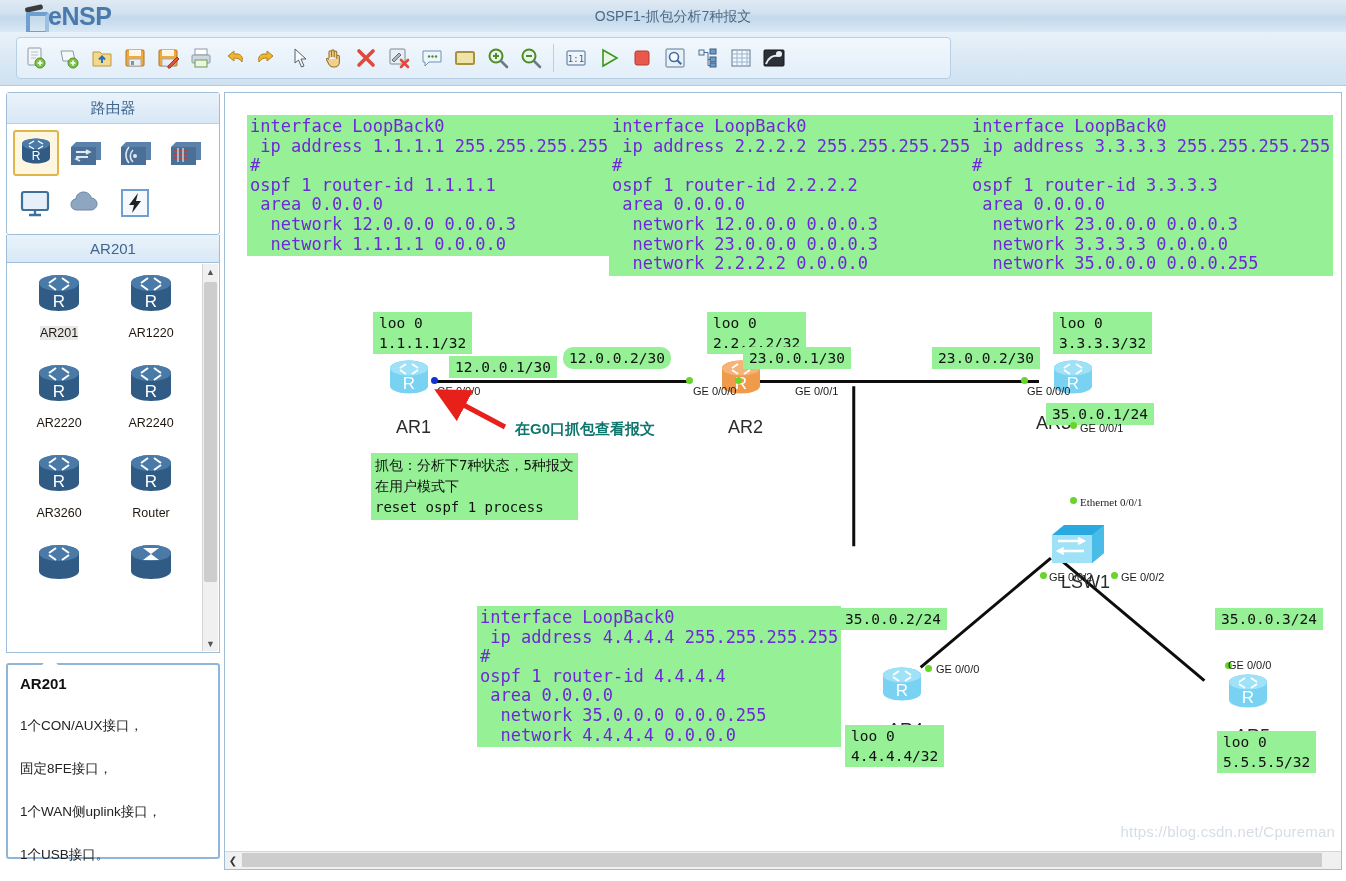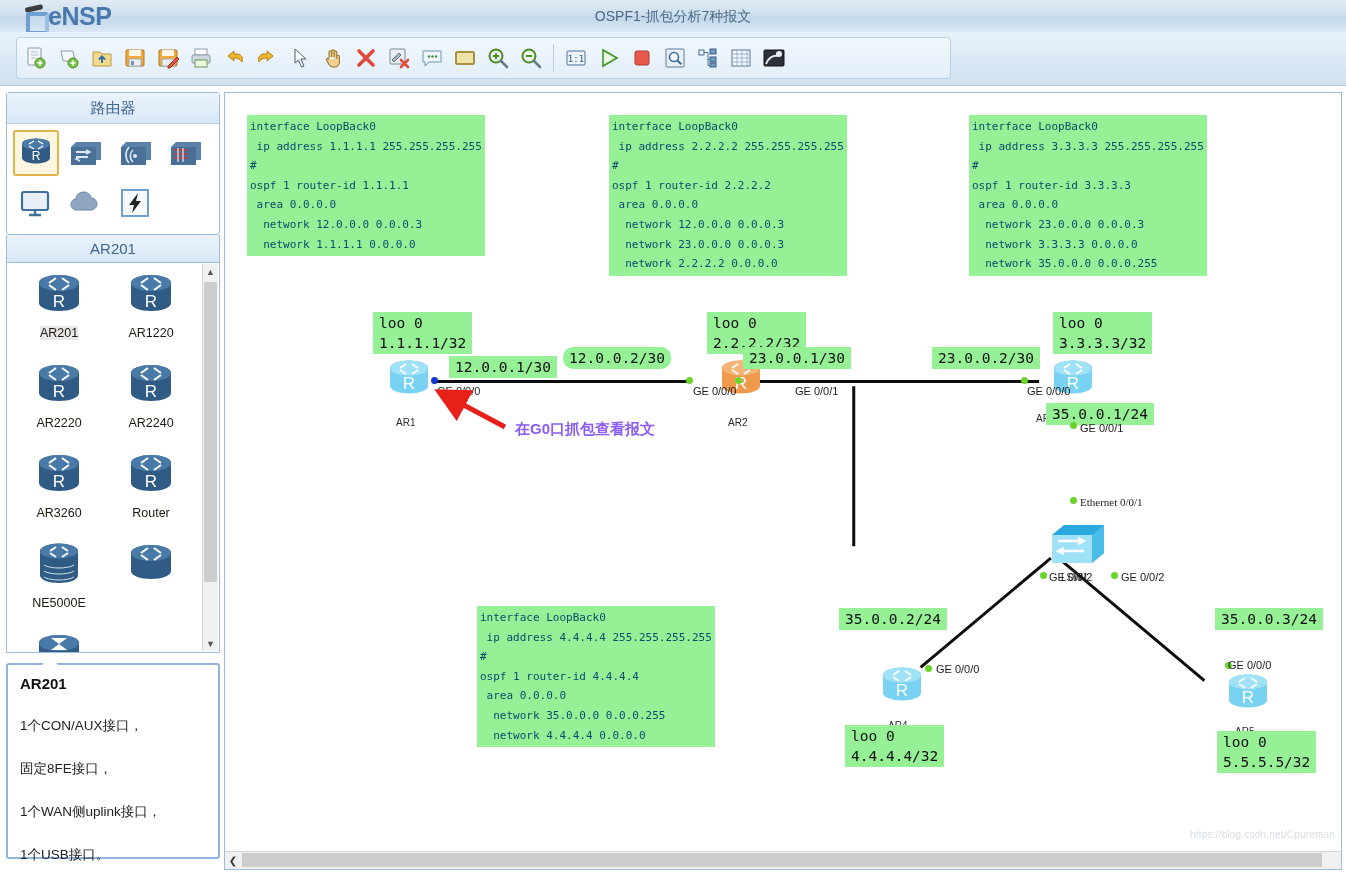--- a/index.html
+++ b/index.html
@@ -124,52 +124,52 @@
     border-top:1px solid #d5d5d5;
   }
   .hscroll .larrow{
     position:absolute;left:0;top:0;width:16px;height:16px;
     display:flex;align-items:center;justify-content:center;font-size:10px;color:#333;
   }
   .hscroll .hthumb{position:absolute;left:17px;top:1px;height:14px;width:1080px;background:#cdcdcd;}
 
   
   .cfg{
-    position:absolute;background:#96f096;color:#0c4a6e;
+    position:absolute;background:#96f096;color:#6d28d9;
     font-family:"DejaVu Sans Mono","Liberation Mono",monospace;
-    font-size:11px;line-height:19.6px;white-space:pre;padding:2px 3px;
+    font-size:17px;line-height:19.6px;white-space:pre;padding:2px 3px;
   }
   .glabel{
     position:absolute;background:#96f096;color:#101010;
     font-family:"DejaVu Sans Mono","Liberation Mono",monospace;
     font-size:14.5px;line-height:20px;white-space:pre;padding:1px 6px;
   }
   .ifl{
     position:absolute;font-size:11px;color:#1b1b1b;white-space:nowrap;
     font-family:"Liberation Sans",sans-serif;
   }
   .devname{
-    position:absolute;font-size:10px;color:#2b2b2b;white-space:nowrap;
+    position:absolute;font-size:18px;color:#2b2b2b;white-space:nowrap;
   }
   .redtext{
-    position:absolute;font-size:15px;font-weight:bold;color:#8b5cf6;white-space:nowrap;
+    position:absolute;font-size:15px;font-weight:bold;color:#0f766e;white-space:nowrap;
   }
   .cfgnote{
     position:absolute;background:#96f096;color:#101010;
     font-family:"DejaVu Sans Mono","Liberation Mono",monospace;
     font-size:14px;line-height:21px;white-space:pre;padding:2px 4px;
   }
   .link{position:absolute;background:#0d0d0d;transform-origin:0 50%;height:2.5px;}
   .dot{position:absolute;width:7px;height:7px;border-radius:50%;}
   .dot.green{background:#69d42b;}
   .dot.blue{background:#1133cc;}
   .router{position:absolute;width:56px;height:46px;}
   .switch{position:absolute;width:56px;height:44px;}
   .watermark{
-    position:absolute;right:6px;bottom:12px;font-size:10px;color:#d5dde5;
+    position:absolute;right:6px;bottom:12px;font-size:15px;color:#d5dde5;
     white-space:nowrap;letter-spacing:.2px;
   }
 </style>
 </head>
 <body>
 
 <div id="app">
 
   <div class="titlebar">
     <div class="logo">
@@ -447,30 +447,20 @@
         </div>
         <div class="modelcell">
           <svg width="58" height="56" viewBox="0 0 58 56">
               <ellipse cx="29" cy="14" rx="20" ry="8" fill="#3f6f9b"></ellipse>
               <path d="M9 14v20c0 4.5 9 8 20 8s20-3.5 20-8V14" fill="#2f5b85"></path>
               <ellipse cx="29" cy="14" rx="20" ry="8" fill="#4a7aa7"></ellipse>
               <path d="M19 14l7-5M39 14l-7-5M19 16l7 5M39 16l-7 5" stroke="#fff" stroke-width="2" fill="none"></path>
               <text x="29" y="38" font-size="17" fill="#fff" text-anchor="middle" font-family="sans-serif">R</text>
             </svg>
           <div class="lbl">Router</div>
-        </div>
-        <div class="modelcell">
-          <svg width="58" height="56" viewBox="0 0 58 56">
-              <ellipse cx="29" cy="12" rx="19" ry="7.5" fill="#3f6f9b"></ellipse>
-              <path d="M10 12v24c0 5 8.5 8 19 8s19-3 19-8V12" fill="#2f5b85"></path>
-              <ellipse cx="29" cy="12" rx="19" ry="7.5" fill="#4a7aa7"></ellipse>
-              <path d="M20 12l6-4M38 12l-6-4M20 14l6 4M38 14l-6 4" stroke="#fff" stroke-width="1.8" fill="none"></path>
-              <path d="M14 26c6 4 24 4 30 0M14 32c6 4 24 4 30 0M14 38c6 4 24 4 30 0" stroke="#cfe0ee" fill="none"></path>
-            </svg>
-          <div class="lbl">NE5000E</div>
         </div>
         <div class="modelcell">
           <svg width="58" height="42" viewBox="0 0 58 42">
               <ellipse cx="29" cy="14" rx="20" ry="8" fill="#3f6f9b"></ellipse>
               <path d="M9 14v18c0 4.5 9 8 20 8s20-3.5 20-8V14" fill="#2f5b85"></path>
               <ellipse cx="29" cy="14" rx="20" ry="8" fill="#4a7aa7"></ellipse>
               <path d="M19 14l7-5M39 14l-7-5M19 16l7 5M39 16l-7 5" stroke="#fff" stroke-width="2" fill="none"></path>
             </svg>
           <div class="lbl"></div>
         </div>
@@ -558,20 +548,23 @@
 
       <svg style="position:absolute;left:208px;top:294px;" width="90" height="50" viewBox="0 0 90 50">
         <defs>
             <marker id="ah" markerWidth="7" markerHeight="7" refX="5" refY="3.5" orient="auto">
               <path d="M0 0l7 3.5L0 7z" fill="#e8201a"></path>
             </marker>
           </defs>
         <line x1="72" y1="40" x2="10" y2="7" stroke="#e8201a" stroke-width="5" marker-end="url(#ah)"></line>
       </svg>
       <div class="redtext" style="left:290px;top:327px;">在G0口抓包查看报文</div>
+      <div class="cfgnote" style="left:146px;top:360px;">抓包：分析下7种状态，5种报文
+在用户模式下
+reset ospf 1 process</div>
 
       <div class="glabel" style="left:482px;top:219px;">loo 0
 2.2.2.2/32</div>
       <div class="router" style="left:488px;top:263px;">
         <svg width="56" height="50" viewBox="0 0 56 50">
             <ellipse cx="28" cy="12" rx="19" ry="7.5" fill="#e98128"></ellipse>
             <path d="M9 12v18c0 4.2 8.5 7.5 19 7.5s19-3.3 19-7.5V12" fill="#f09a4c"></path>
             <ellipse cx="28" cy="12" rx="19" ry="7.5" fill="#f6b377"></ellipse>
             <path d="M19 12l6-4M37 12l-6-4M19 14l6 4M37 14l-6 4" stroke="#fff" stroke-width="1.8" fill="none"></path>
             <text x="28" y="33" font-size="17" fill="#fff" text-anchor="middle" font-family="sans-serif">R</text>

